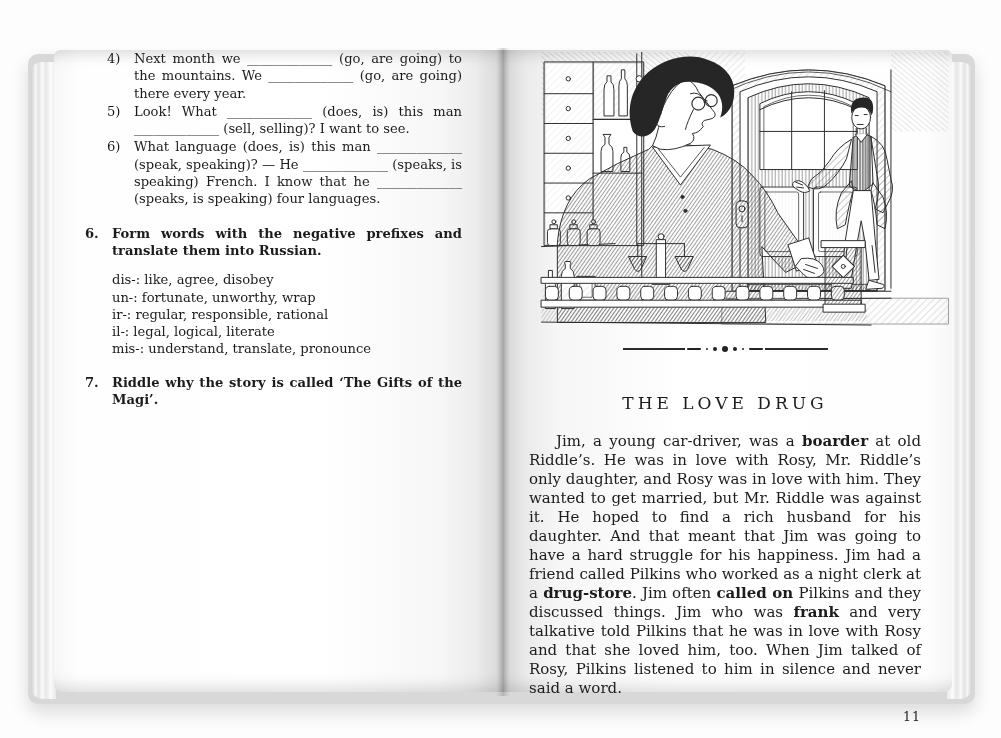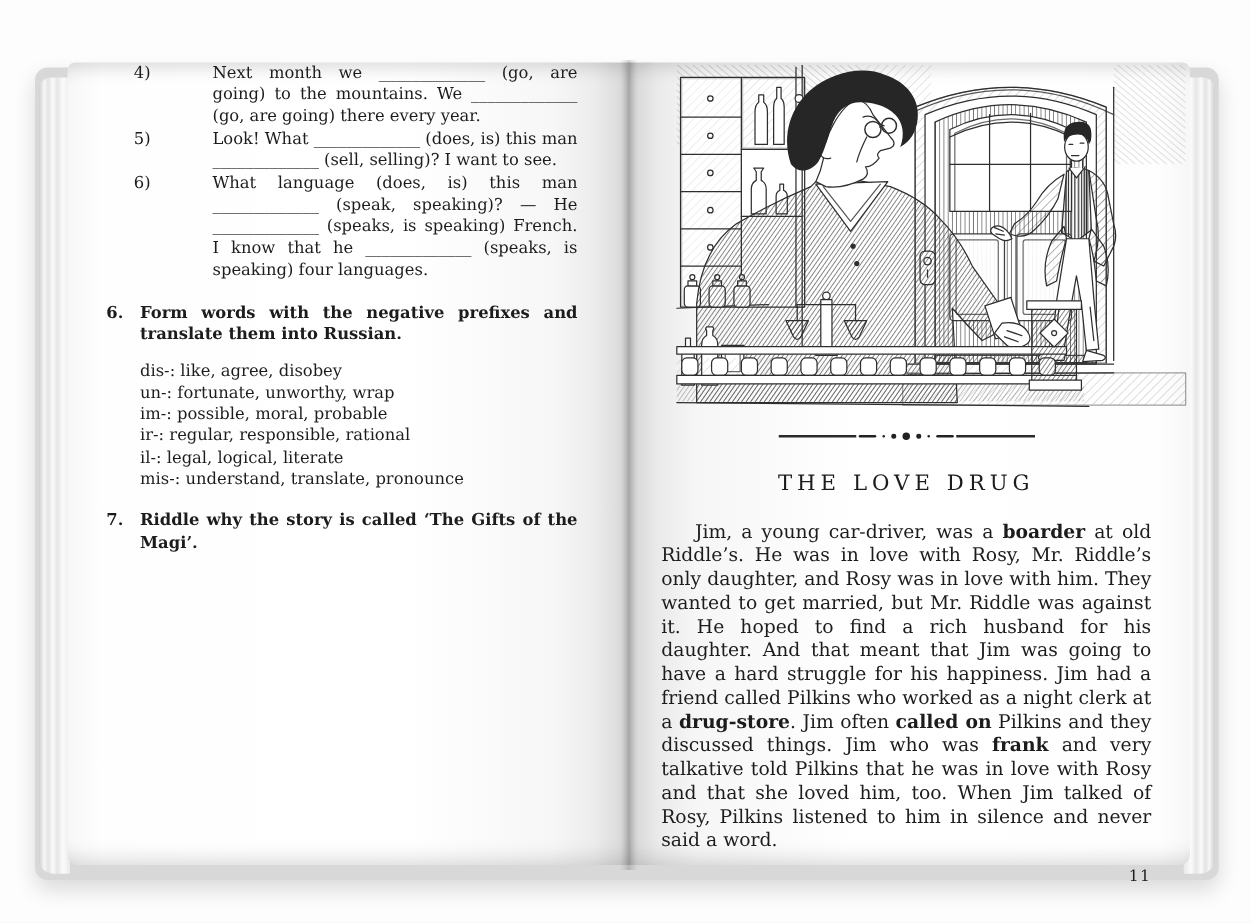--- a/index.html
+++ b/index.html
@@ -20,39 +20,39 @@
   .page-right{left:475px;width:449px;border-radius:0 6px 8px 0;
       background:linear-gradient(to left,#f7f7f7 0%,#fefefe 6%,#ffffff 60%,#f6f6f6 88%,#eaeaea 95%,#d7d7d7 99%,#c6c6c6 100%);
       box-shadow:inset 0 18px 14px -14px rgba(0,0,0,.15), inset 0 -20px 16px -16px rgba(0,0,0,.15);}
   .spine-shadow{position:absolute;left:468px;top:12px;width:14px;height:648px;
       background:linear-gradient(to right,rgba(0,0,0,0) 0%,rgba(0,0,0,.10) 35%,rgba(0,0,0,.17) 50%,rgba(0,0,0,.10) 65%,rgba(0,0,0,0) 100%);}
   
   .content-left{position:absolute;left:85px;top:49px;width:377px;z-index:5;
       font-size:13.1px;line-height:17.3px;}
   .ex-item{display:flex;margin-left:22px;margin-top:1px;}
   .ex-num{flex:0 0 27px;}
-  .ex-text{flex:1;text-align:justify;margin-left:36px;}
+  .ex-text{flex:1;text-align:justify;}
   .task{display:flex;font-weight:bold;}
   .task-6{margin-top:17px;}
   .task-7{margin-top:16px;}
   .task-num{flex:0 0 27px;}
   .task-text{flex:1;text-align:justify;}
   .prefix-lines{margin:12px 0 0 27px;}
   .prefix-line{white-space:nowrap;}
   
   .content-right{position:absolute;left:529px;top:52px;width:392px;z-index:5;}
   .illustration{display:block;margin-left:11px;width:410px;height:278px;}
   .divider{width:205px;margin:16px auto 0;display:flex;align-items:center;justify-content:center;}
   .div-line{height:1.4px;background:#2a2a2a;flex:1;}
   .div-thick{width:14px;height:2.8px;background:#222;border-radius:2px;margin:0 2px;}
   .dot{border-radius:50%;background:#222;margin:0 2.5px;flex:none;}
   .dot-s{width:2.6px;height:2.6px;}
   .dot-m{width:3.8px;height:3.8px;}
   .dot-l{width:6px;height:6px;}
-  .story-title{text-align:center;font-size:17px;letter-spacing:4px;margin-top:25px;}
+  .story-title{text-align:center;font-size:17px;letter-spacing:4px;margin-top:41px;}
   .story-par{margin-top:19px;font-size:15px;line-height:19px;text-align:justify;text-indent:27px;}
   .story-par .b{font-weight:bold;}
   .page-number{text-align:right;margin-top:11px;font-size:12.5px;letter-spacing:1px;}
   svg .ink{stroke:#2e2e2e;fill:none;stroke-width:1;stroke-linecap:round;stroke-linejoin:round;}
 </style>
 </head>
 <body>
 
 <div class="scene">
 
@@ -84,21 +84,20 @@
 </div>
 
     <div class="task task-6">
       <div class="task-num">6.</div>
       <div class="task-text">Form words with the negative prefixes and translate them into Russian.</div>
     </div>
 
     <div class="prefix-lines" id="prefix-lines">
         <div class="prefix-line">dis-: like, agree, disobey</div>
         <div class="prefix-line">un-: fortunate, unworthy, wrap</div>
-        <div class="prefix-line">im-: possible, moral, probable</div>
         <div class="prefix-line">ir-: regular, responsible, rational</div>
         <div class="prefix-line">il-: legal, logical, literate</div>
         <div class="prefix-line">mis-: understand, translate, pronounce</div>
       </div>
 
     <div class="task task-7">
       <div class="task-num">7.</div>
       <div class="task-text">Riddle why the story is called ‘The Gifts of the Magi’.</div>
     </div>
   </div>

